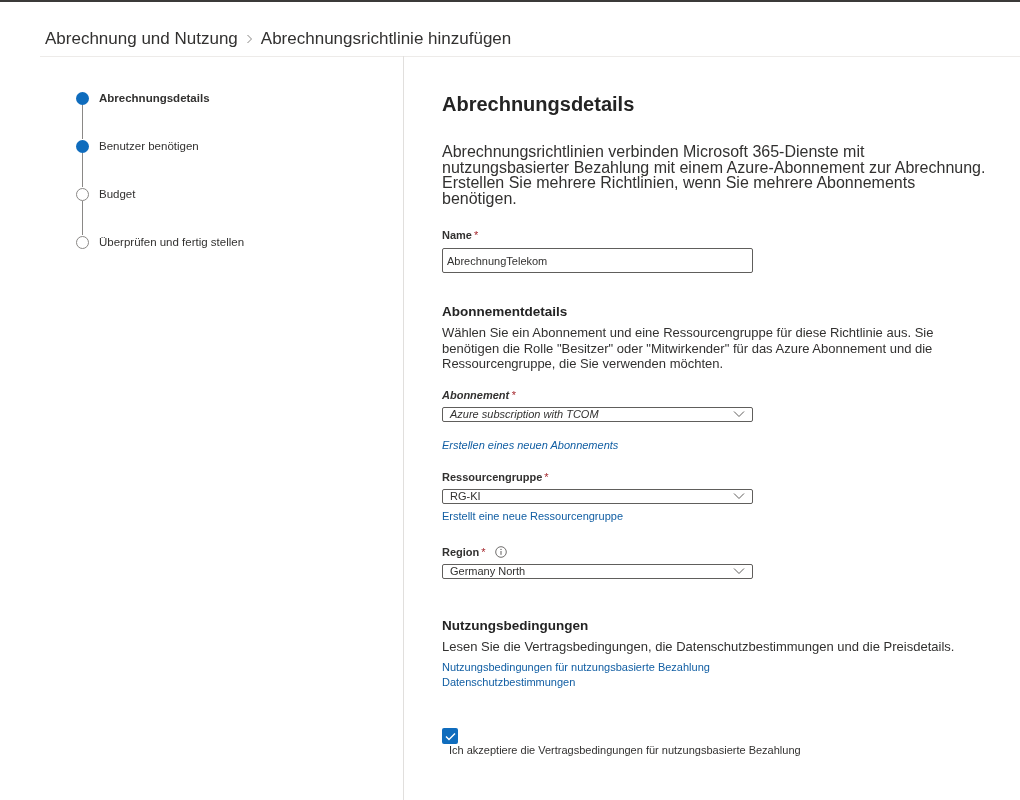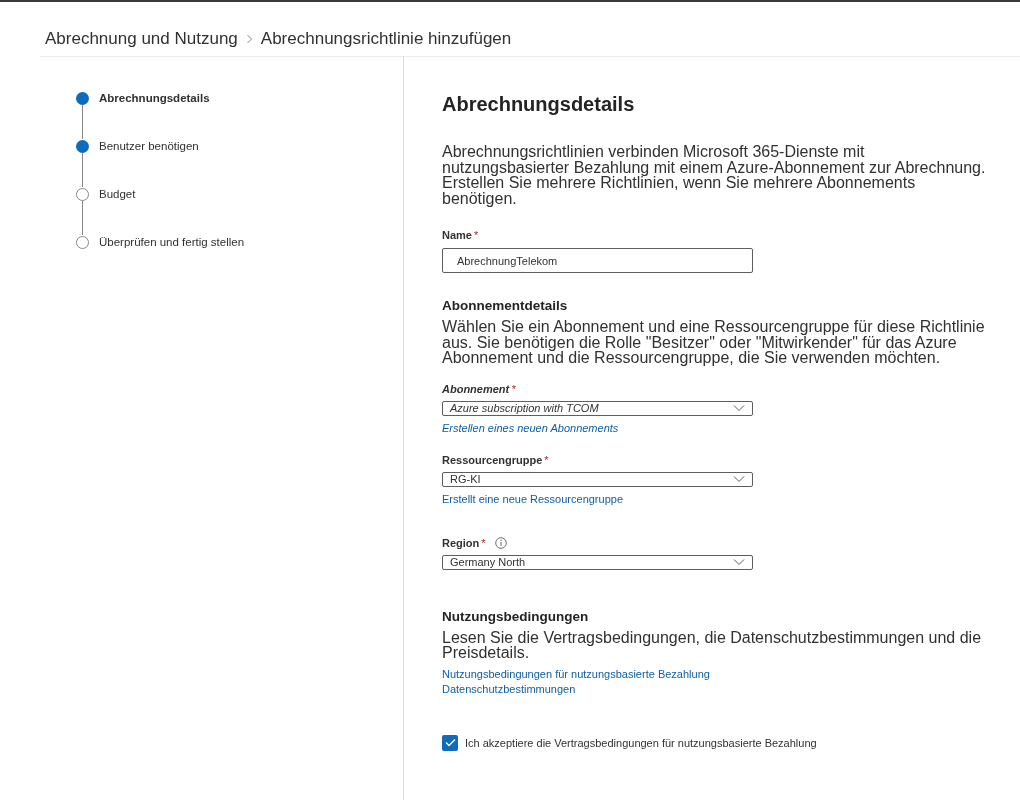--- a/index.html
+++ b/index.html
@@ -61,40 +61,40 @@
     }
     .intro {
       margin-top: 26px; font-size: 16px; line-height: 15.5px; color: #323130;
     }
     .field-label {
       font-size: 11px; font-weight: bold; color: #323130; line-height: 14px;
     }
     .field-label .req { color: #a4262c; font-weight: normal; margin-left: 2px; }
     .text-input {
       width: 311px; height: 25px; border: 1px solid #605e5c; border-radius: 2px;
-      padding: 0 14px; font-size: 11px; color: #323130;
+      padding: 0 4px; font-size: 11px; color: #323130;
       display: flex; align-items: center; background: #fff;
     }
     .select {
       width: 311px; height: 15px; border: 1px solid #605e5c; border-radius: 2px;
       padding: 0 7px; font-size: 11px; color: #323130;
       display: flex; align-items: center; justify-content: space-between;
       background: #fff;
     }
     .select .chev { width: 12px; height: 8px; display: inline-flex; }
     .section-title {
       font-size: 13.5px; font-weight: bold; color: #242424; line-height: 18px;
     }
-    .desc { font-size: 16px; line-height: 15.5px; color: #323130; }
+    .desc { font-size: 13px; line-height: 15.5px; color: #323130; }
     .link { font-size: 11px; color: #115ea3; line-height: 15px; cursor: pointer; }
     .info-icon {
       display: inline-flex; width: 12px; height: 12px; margin-left: 6px;
       vertical-align: -2px;
     }
-    .checkbox-row { display: flex; align-items: center; }
+    .checkbox-row { display: flex; align-items: flex-start; flex-direction: column; }
     .checkbox {
       width: 16px; height: 16px; border-radius: 2px; background: #0f6cbd;
       display: inline-flex; align-items: center; justify-content: center;
     }
     .checkbox-label { margin-left: 7px; font-size: 11px; color: #323130; }
   </style>
 </head>
 <body>
 
 <div class="top-rule"></div>
@@ -140,56 +140,56 @@
 
   <div style="margin-top:22px;">
     <div class="field-label">
       <span>Name</span><span class="req">*</span>
     </div>
     <div class="text-input" style="margin-top:6px;">
       <span>AbrechnungTelekom</span>
     </div>
   </div>
 
-  <div style="margin-top:24px;">
+  <div style="margin-top:30px;">
     <h2 class="section-title">Abonnementdetails</h2>
     <p class="desc" style="margin-top:4px;">Wählen Sie ein Abonnement und eine Ressourcengruppe für diese Richtlinie aus. Sie benötigen die Rolle "Besitzer" oder "Mitwirkender" für das Azure Abonnement und die Ressourcengruppe, die Sie verwenden möchten.</p>
   </div>
 
   <div style="margin-top:16px;font-style:italic;">
     <div class="field-label">
       <span>Abonnement</span><span class="req">*</span>
     </div>
     <div class="select" style="margin-top:5px;">
       <span>Azure subscription with TCOM</span>
       <span class="chev">
         <svg width="12" height="8" viewBox="0 0 12 8">
             <path d="M1 1.5 L6 6.5 L11 1.5" fill="none" stroke="#605e5c" stroke-width="1"></path>
           </svg>
       </span>
     </div>
-    <div class="link" style="margin-top:5px;">Erstellen eines neuen Abonnements</div>
+    <div class="link" style="margin-top:16px;">Erstellen eines neuen Abonnements</div>
   </div>
 
   <div style="margin-top:17px;">
     <div class="field-label">
       <span>Ressourcengruppe</span><span class="req">*</span>
     </div>
     <div class="select" style="margin-top:5px;">
       <span>RG-KI</span>
       <span class="chev">
         <svg width="12" height="8" viewBox="0 0 12 8">
             <path d="M1 1.5 L6 6.5 L11 1.5" fill="none" stroke="#605e5c" stroke-width="1"></path>
           </svg>
       </span>
     </div>
     <div class="link" style="margin-top:5px;">Erstellt eine neue Ressourcengruppe</div>
   </div>
 
-  <div style="margin-top:29px;">
+  <div style="margin-top:21px;">
     <div class="field-label">
       <span>Region</span><span class="req">*</span>
       <span class="info-icon">
         <svg width="12" height="12" viewBox="0 0 12 12">
             <circle cx="6" cy="6" r="5.3" fill="none" stroke="#605e5c" stroke-width="0.9"></circle>
             <rect x="5.5" y="5" width="1" height="3.8" fill="#605e5c"></rect>
             <circle cx="6" cy="3.4" r="0.65" fill="#605e5c"></circle>
           </svg>
       </span>
     </div>

